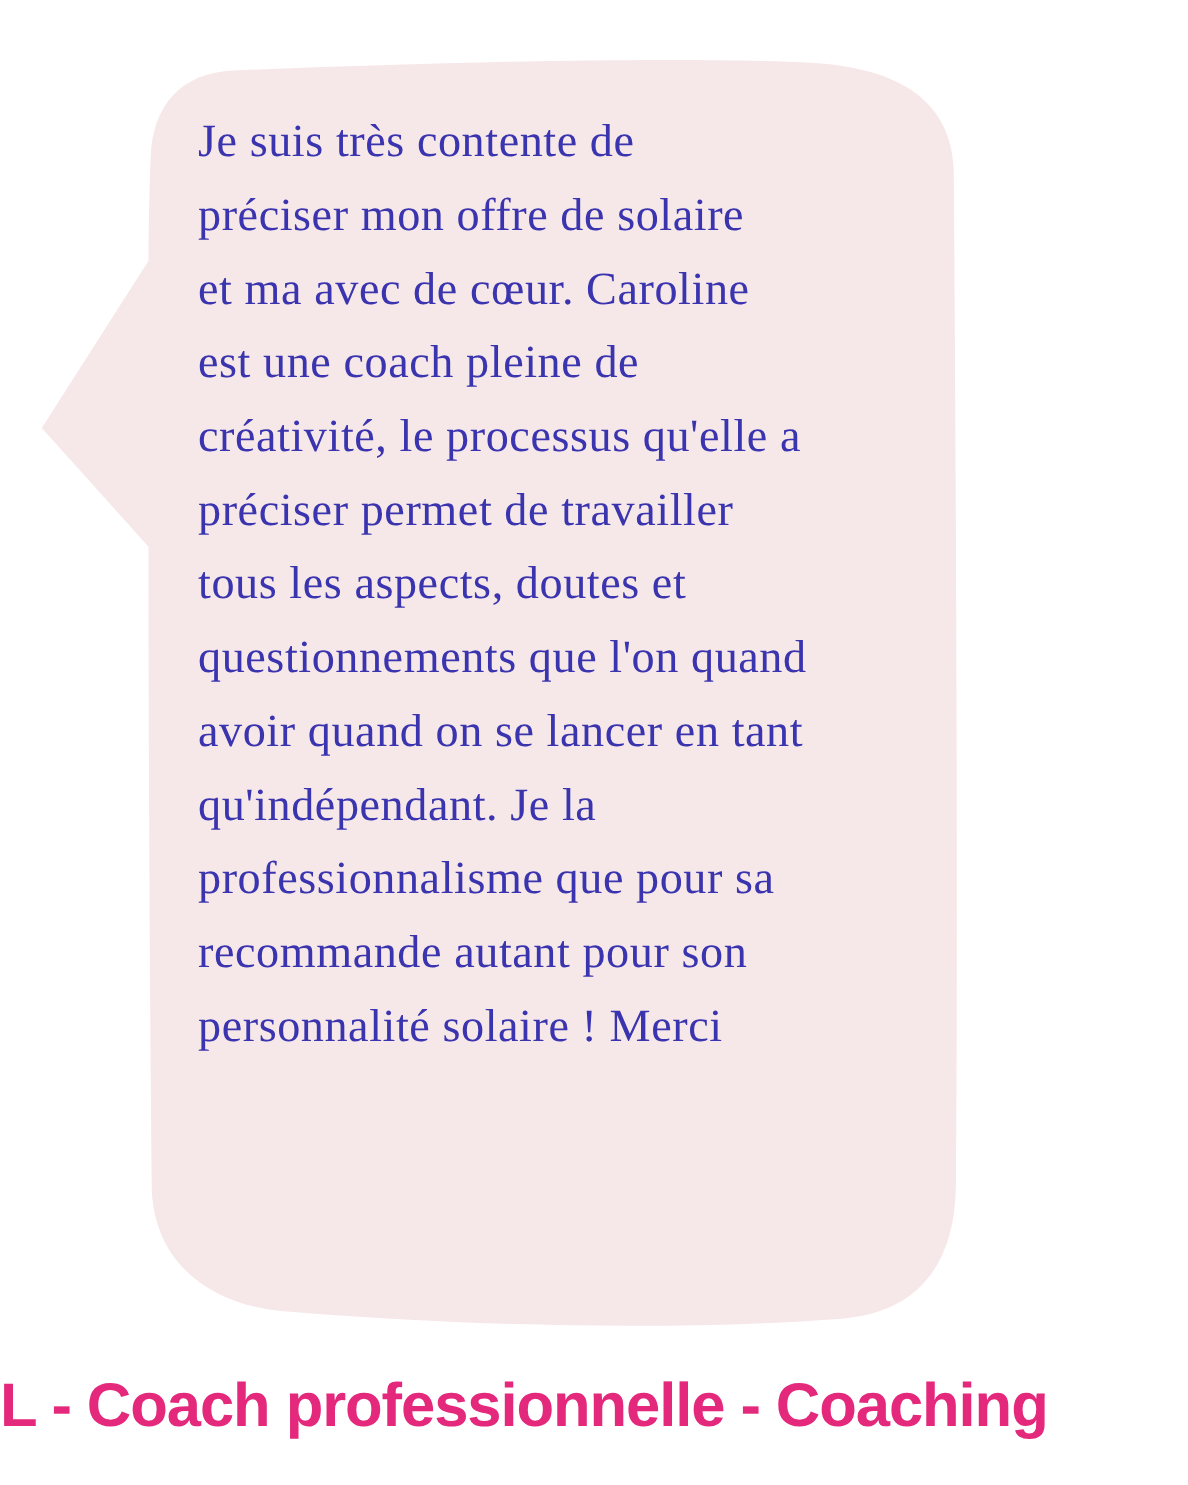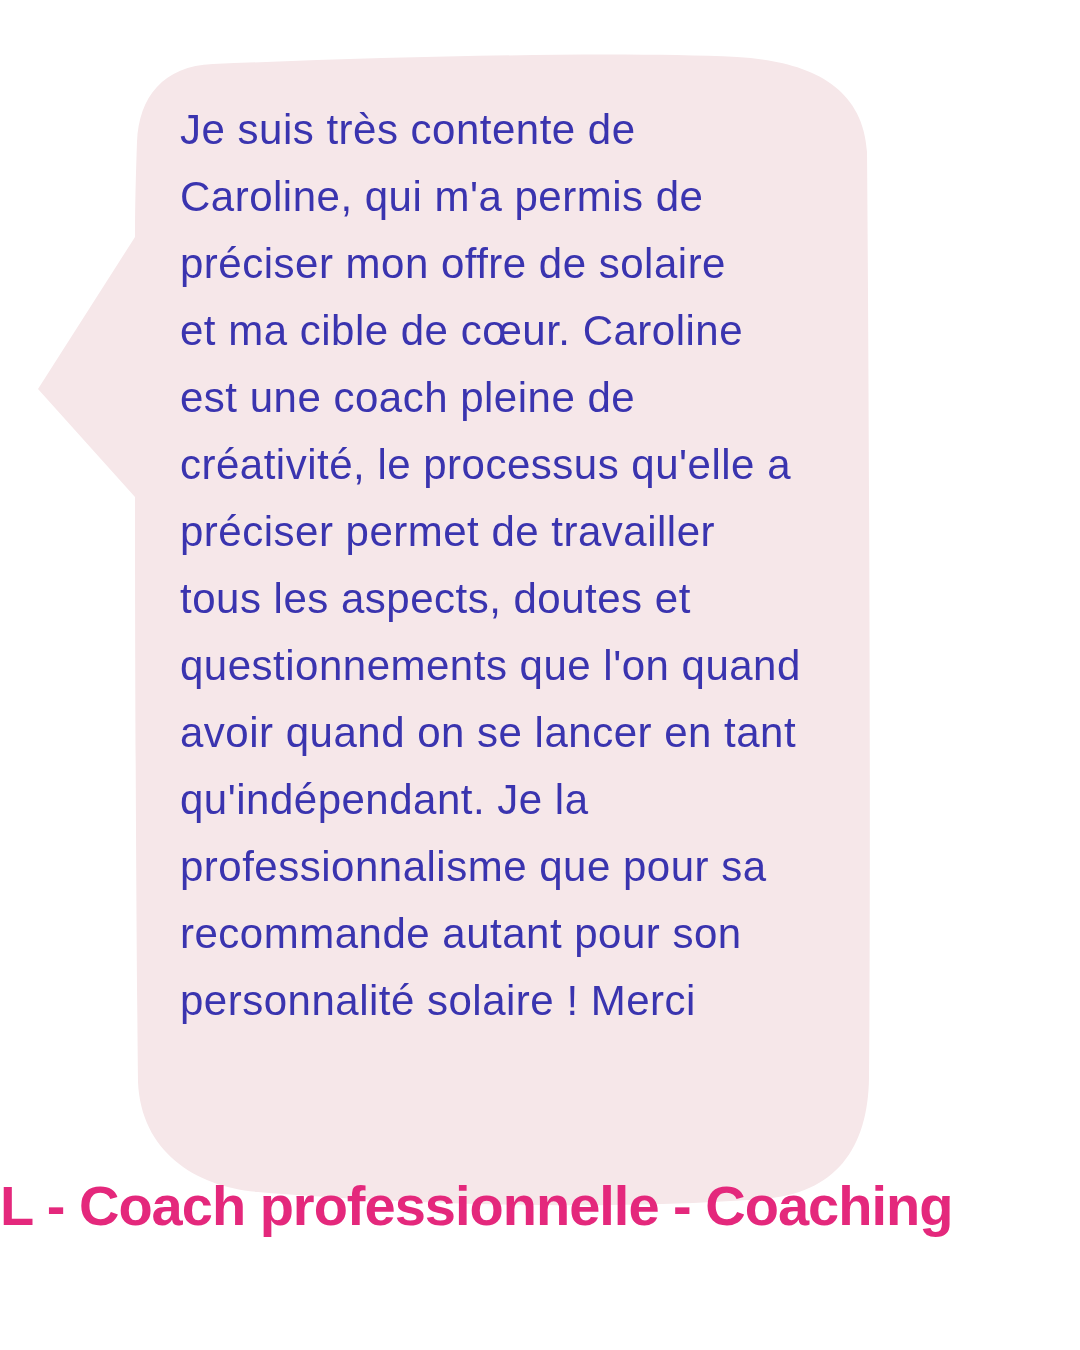--- a/index.html
+++ b/index.html
@@ -37,25 +37,26 @@
     width: 690px;
     color: var(--text, #3a34af);
     font-size: 42px;
     line-height: 67px;
     letter-spacing: 0.5px;
     font-weight: 400;
   }
   .quote-line {
     white-space: nowrap;
     height: 67px;
+    font-family: Liberation Serif, serif;
   }
   .caption {
     position: absolute;
     left: 0;
-    top: 1173px;
+    top: 1244px;
     width: 872px;
     text-align: left;
     color: var(--caption, #e4287c);
     font-size: 56px;
     font-weight: bold;
     letter-spacing: -1px;
     white-space: nowrap;
   }
 </style>
 </head>
@@ -74,23 +75,22 @@
          C 136 900, 135 640, 135 497
          L 38 389
          L 135 237
          C 135 205, 136 170, 137 142
          C 139 97, 163 66, 213 64
          Z"></path>
   </svg>
 
   <div class="quote">
     <div class="quote-line">Je suis très contente de</div>
-    <div class="quote-line">Caroline, qui m'a permis de</div>
     <div class="quote-line">préciser mon offre de solaire</div>
-    <div class="quote-line">et ma cible de cœur. Caroline</div>
+    <div class="quote-line">et ma avec de cœur. Caroline</div>
     <div class="quote-line">est une coach pleine de</div>
     <div class="quote-line">créativité, le processus qu'elle a</div>
     <div class="quote-line">préciser permet de travailler</div>
     <div class="quote-line">tous les aspects, doutes et</div>
     <div class="quote-line">questionnements que l'on quand</div>
     <div class="quote-line">avoir quand on se lancer en tant</div>
     <div class="quote-line">qu'indépendant. Je la</div>
     <div class="quote-line">professionnalisme que pour sa</div>
     <div class="quote-line">recommande autant pour son</div>
     <div class="quote-line">personnalité solaire ! Merci</div>

